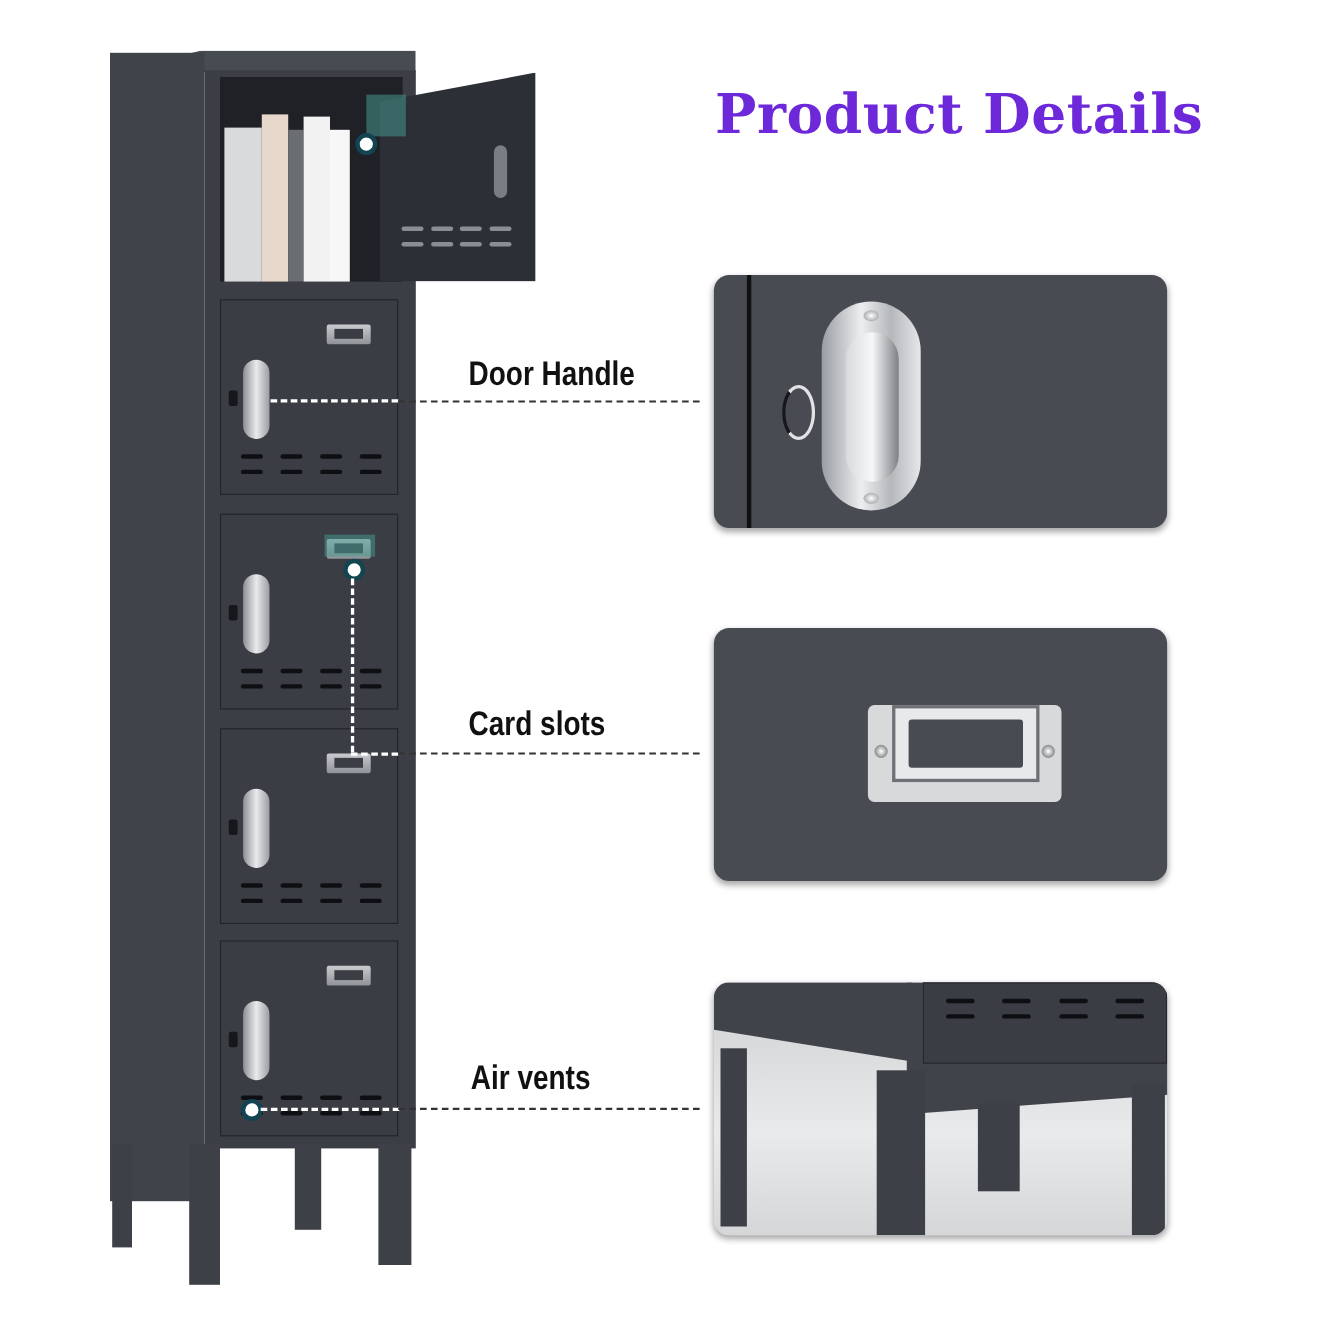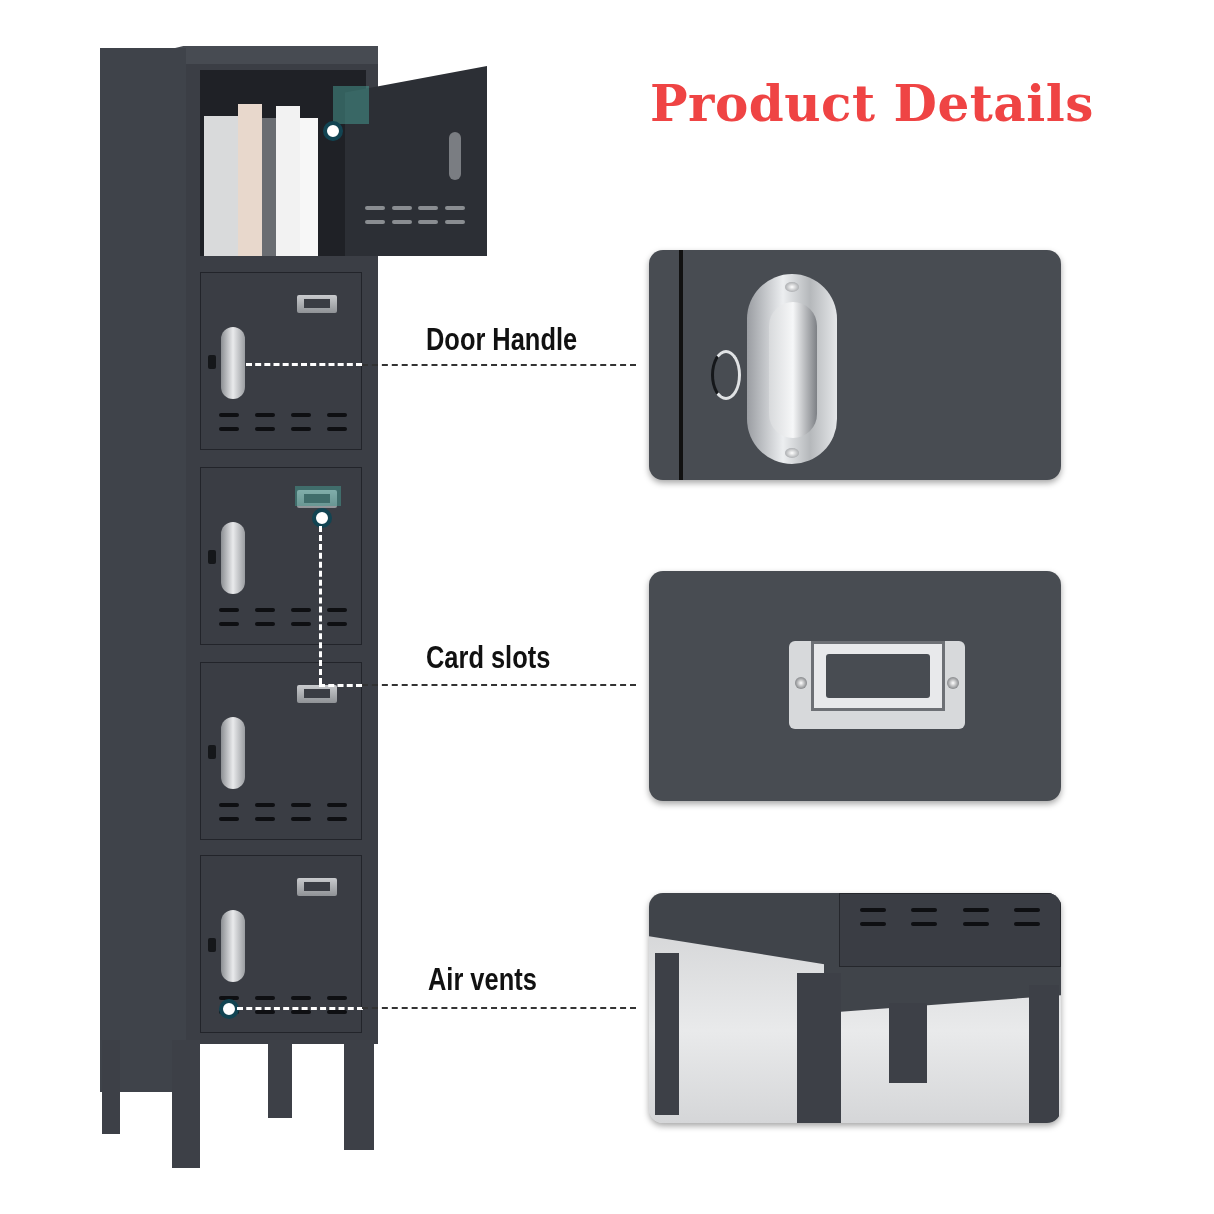--- a/index.html
+++ b/index.html
@@ -1,17 +1,17 @@
 <!DOCTYPE html>
 <html><head>
 <meta charset="utf-8">
 <style>
   html,body{margin:0;padding:0;background:#ffffff;}
   body{width:1214px;height:1214px;position:relative;overflow:hidden;font-family:"Liberation Sans",sans-serif;}
-  .title{position:absolute;left:650px;top:74px;font-family:"DejaVu Serif",serif;font-weight:bold;font-size:50px;color:#ef4444;letter-spacing:0.5px;white-space:nowrap;text-align:right;}
+  .title{position:absolute;left:650px;top:74px;font-family:"DejaVu Serif",serif;font-weight:bold;font-size:50px;color:#6d28d9;letter-spacing:0.5px;white-space:nowrap;text-align:right;}
   .label{position:absolute;font-family:"Liberation Sans",sans-serif;font-weight:bold;font-size:31px;color:#111;transform:scaleX(0.82);transform-origin:left center;white-space:nowrap;}
   .leader{position:absolute;height:0;border-top:2px dashed #333;}
   .vleader{position:absolute;width:0;border-left:3px dashed #ffffff;}
   .hleader-w{position:absolute;height:0;border-top:3px dashed #ffffff;}
   .dot{position:absolute;width:12px;height:12px;border-radius:50%;background:#fff;border:4px solid #124452;}
   .hl{position:absolute;background:rgba(70,150,140,0.55);}
 
   
   .locker-side{position:absolute;left:100px;top:48px;width:86px;height:1044px;background:#3f434a;}
   .locker-top{position:absolute;left:100px;top:46px;width:278px;height:20px;background:#474b52;clip-path:polygon(30% 0,100% 0,100% 100%,0 100%);}

